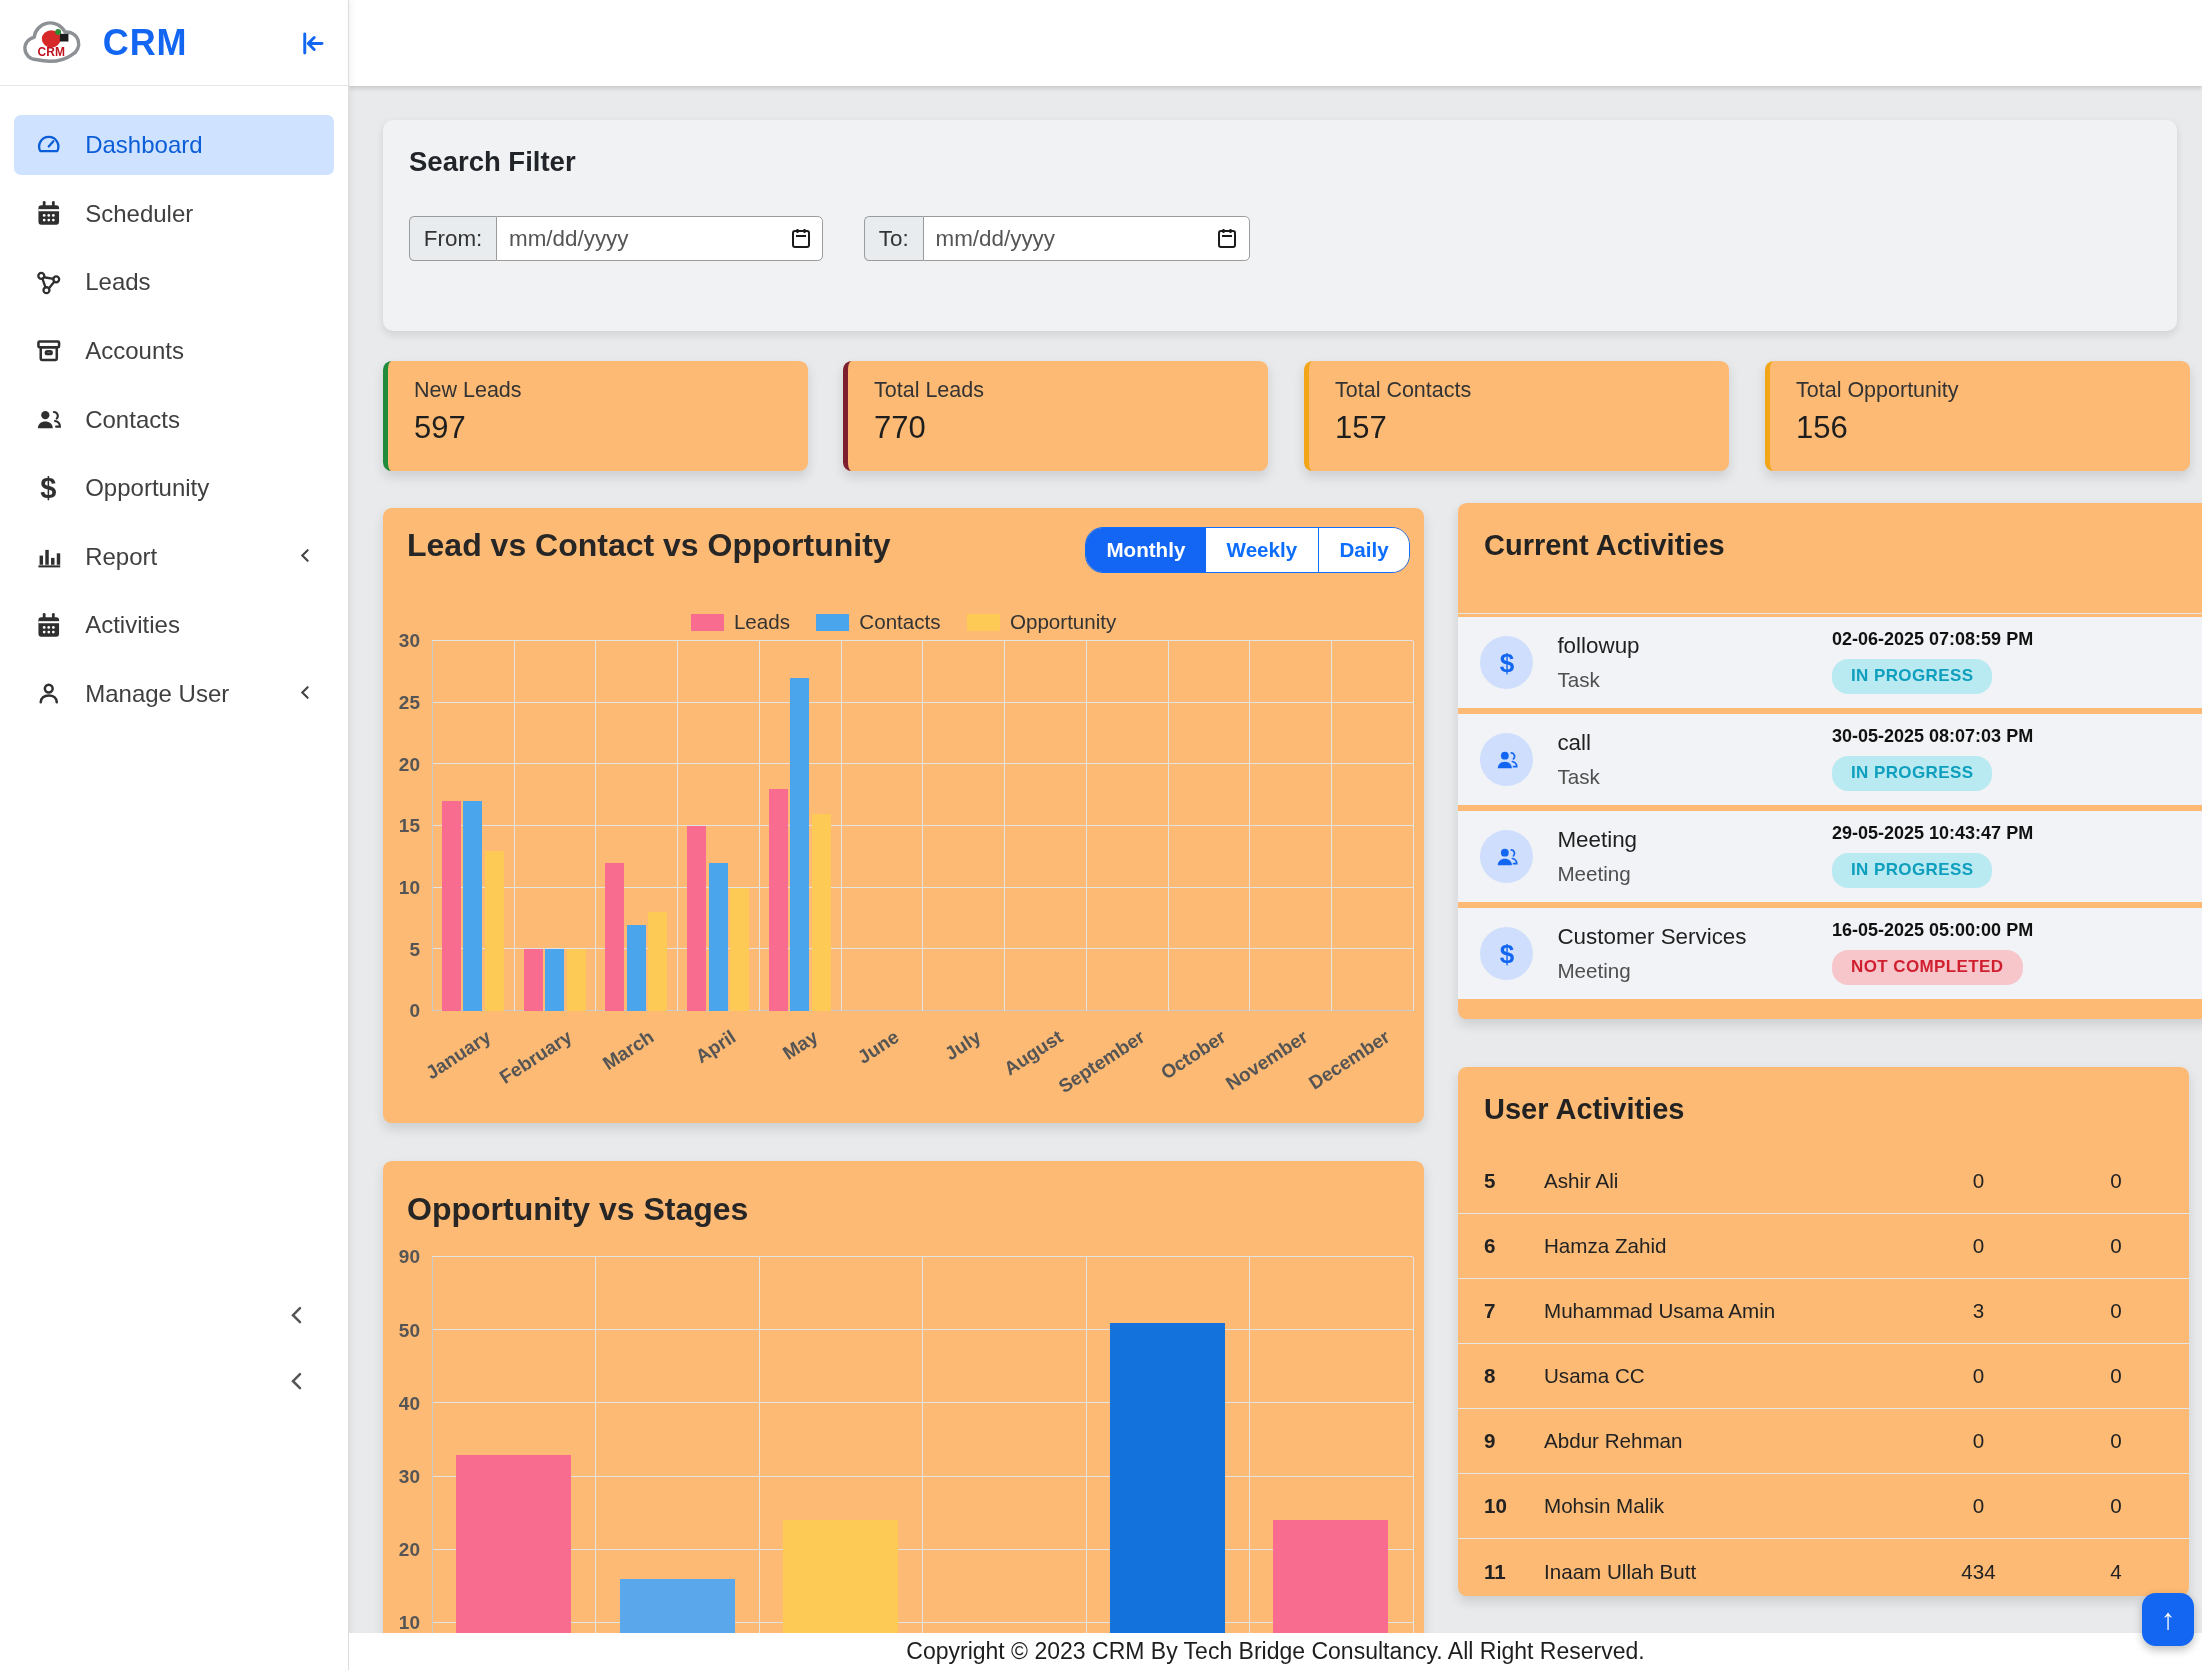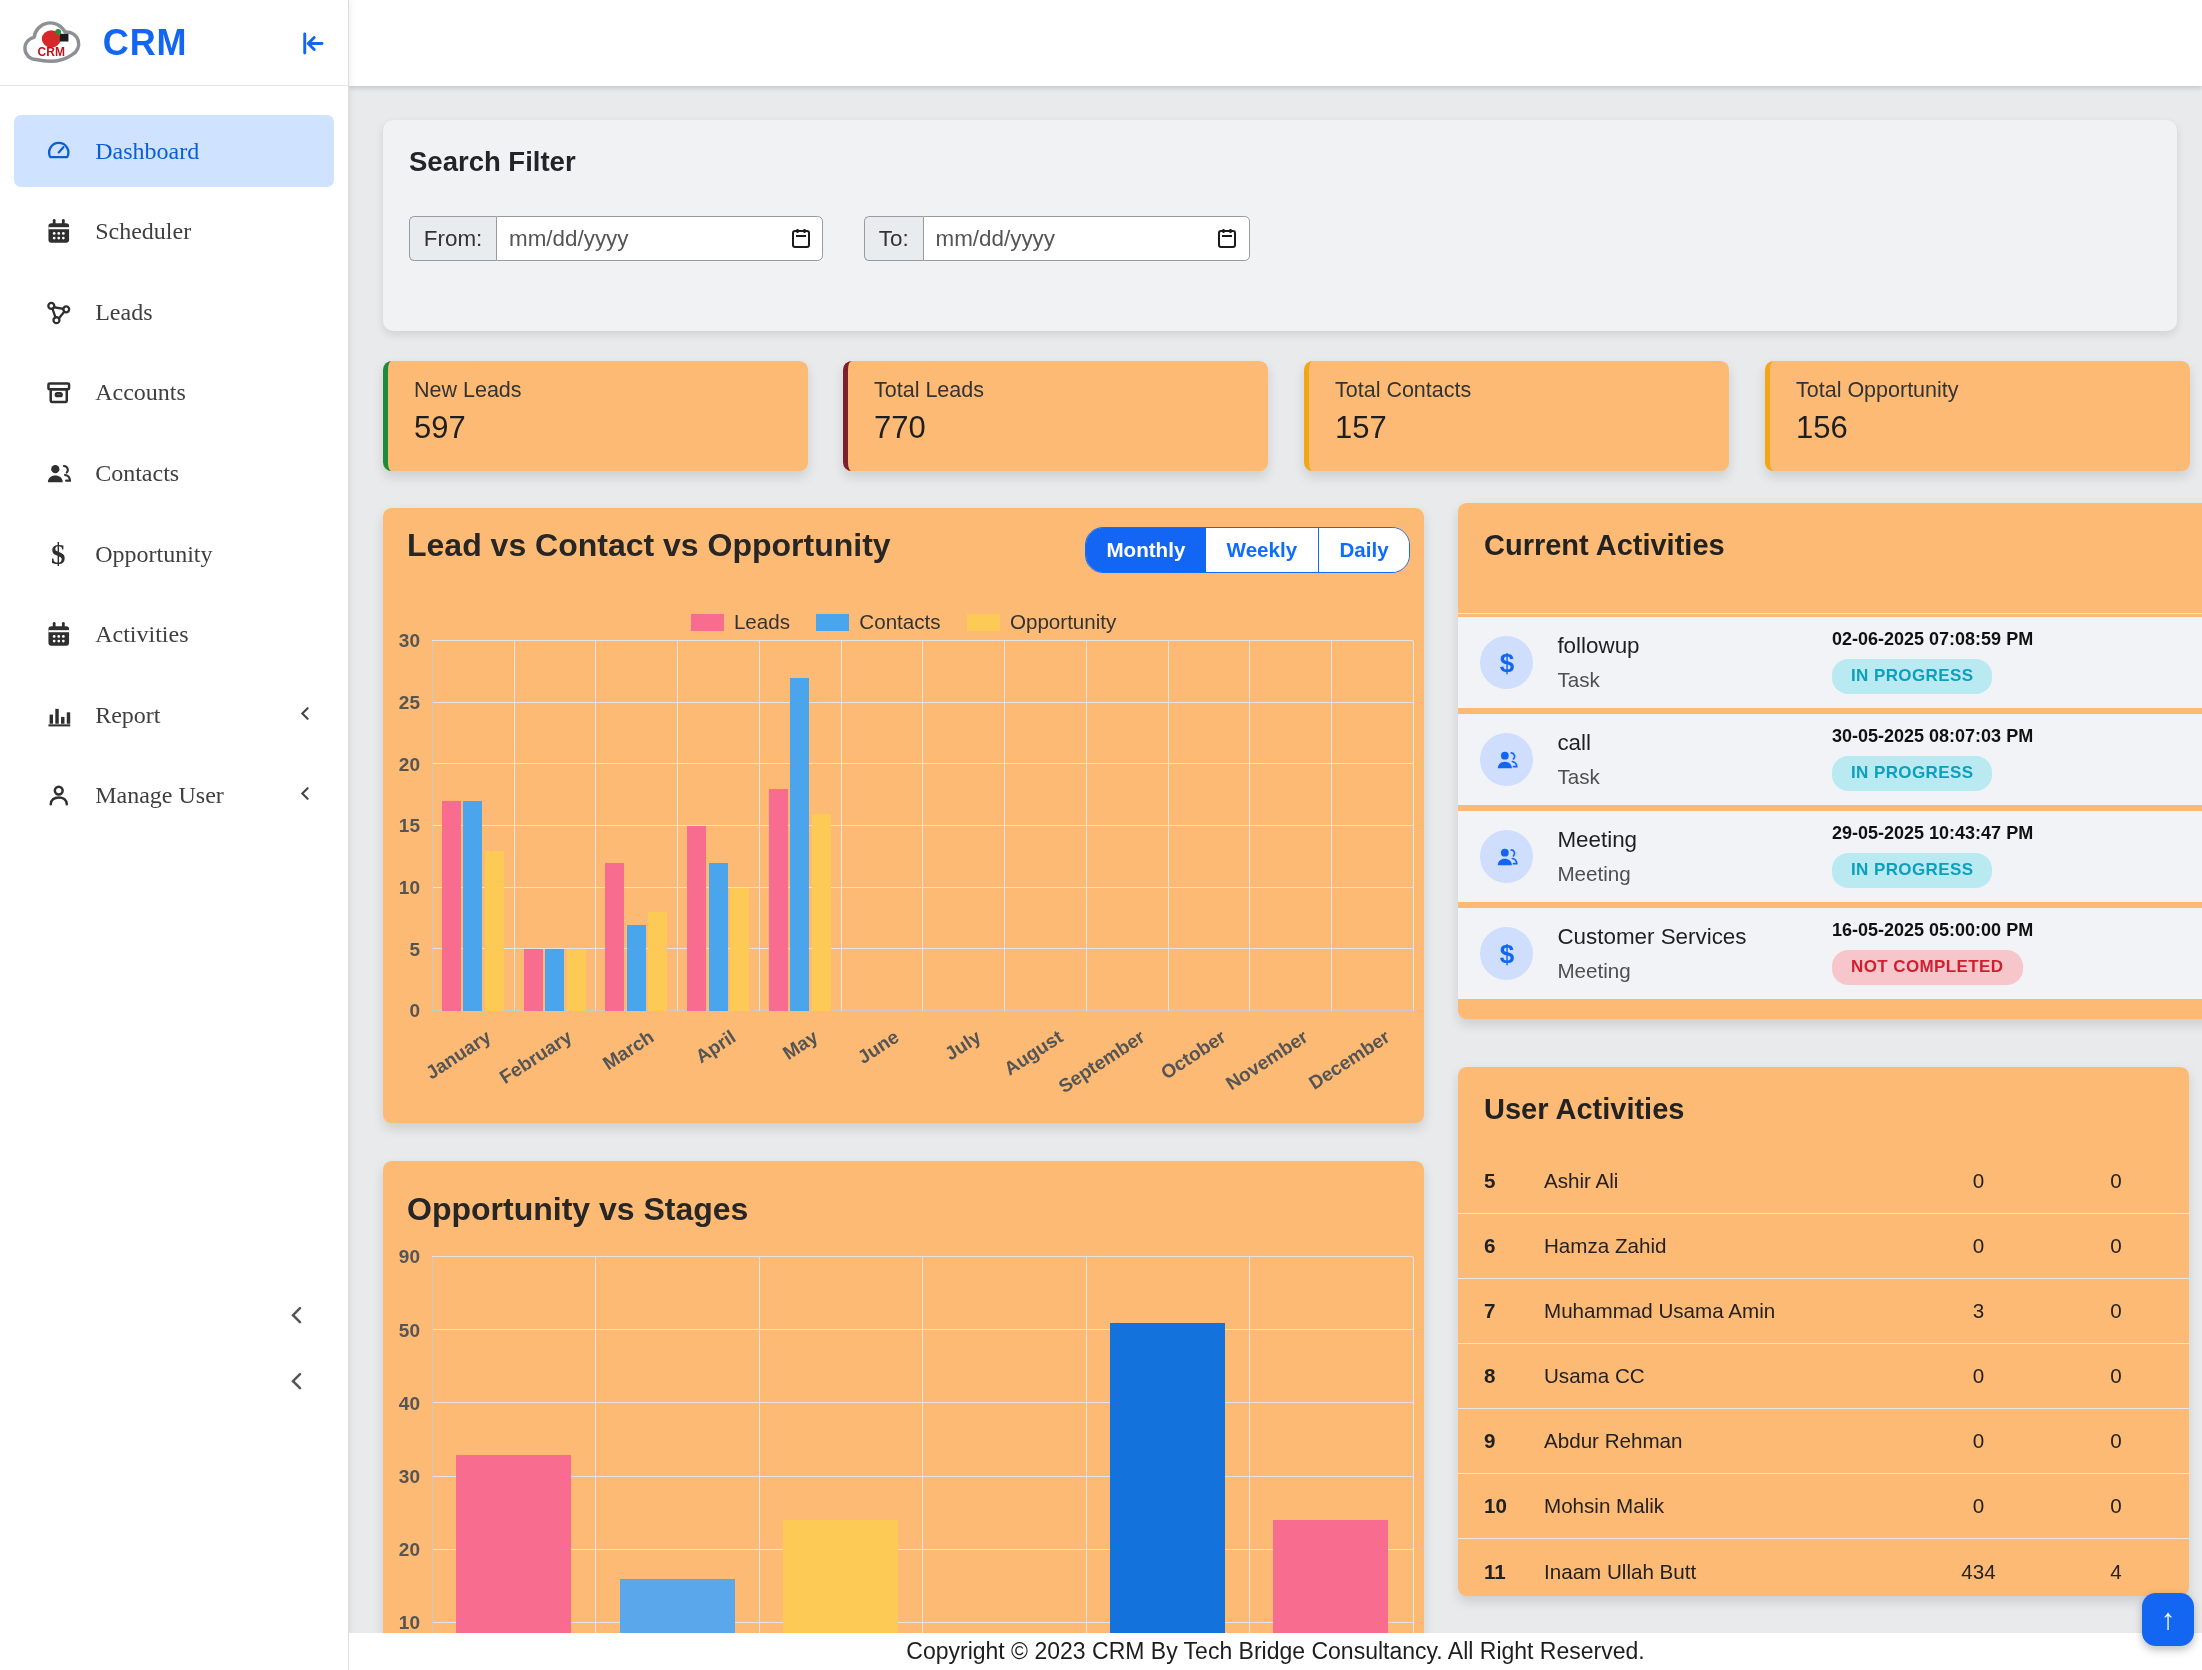--- a/index.html
+++ b/index.html
@@ -8,22 +8,22 @@
   #app { position:relative; width:2203px; height:1670px; overflow:hidden; }
 
   
   .sidebar { position:absolute; left:0; top:0; width:349px; height:1670px; background:#ffffff;
              border-right:0.9px solid #ddd; box-shadow:1.7px 0 5.2px rgba(0,0,0,.06); z-index:20; }
   .sb-header { height:86px; display:flex; align-items:center; padding:0 17px; border-bottom:0.9px solid #e6e6e6; position:relative; }
   .brand-text { font-size:36px; font-weight:700; color:#1266f1; margin-left:13.8px; letter-spacing:0.9px; }
   .collapse-btn { position:absolute; right:19px; top:26px; width:34px; height:34px; cursor:pointer;
                   display:flex; align-items:center; justify-content:center; }
   .nav { padding-top:20.6px; }
-  .nav-item { display:flex; align-items:center; height:72px; margin:8.6px 13.8px 0 13.8px; padding-left:30px;
-              border-radius:6.9px; cursor:pointer; color:#3f3f3f;font-family:Liberation Serif, serif; }
+  .nav-item { display:flex; align-items:center; height:60px; margin:8.6px 13.8px 0 13.8px; padding-left:20px;
+              border-radius:6.9px; cursor:pointer; color:#3f3f3f; }
   .nav-item .ni-icon { width:29px; height:29px; display:flex; align-items:center; justify-content:center; color:#2f2f2f; }
   .nav-item .ni-label { margin-left:22.4px; font-size:24px; font-weight:500; }
   .nav-item.active { background:#cfe2ff; color:#0b5ed7; }
   .nav-item.active .ni-icon { color:#0b5ed7; }
   .nav-item .chev { margin-left:auto; margin-right:20.6px; }
   .dollar-glyph { font-size:29px; font-weight:700; line-height:1; }
   .stray-chev { position:absolute; left:286px; width:22.4px; height:22.4px; cursor:pointer; }
 
   
   .topbar { position:absolute; left:349px; top:0; width:1853px; height:86px; background:#fff;
@@ -209,54 +209,54 @@
 
       <div class="nav-item">
         <span class="ni-icon">
             <span class="dollar-glyph">$</span>
           </span>
         <span class="ni-label">Opportunity</span>
       </div>
 
       <div class="nav-item">
         <span class="ni-icon">
+          <svg width="27.5" height="27.5" viewBox="0 0 24 24" fill="currentColor">
+            <rect x="4" y="11" width="3" height="8"></rect>
+              <rect x="9" y="6" width="3" height="13"></rect>
+            <rect x="14" y="13" width="3" height="6"></rect>
+              <rect x="19" y="9" width="3" height="10"></rect>
+            <rect x="3" y="19.5" width="19" height="1.8"></rect>
+          </svg>
+        </span>
+        <span class="ni-label">Report</span>
+        <span class="chev">
+          <svg width="17" height="17" viewBox="0 0 16 16" fill="none" stroke="#444" stroke-width="2" stroke-linecap="round">
+              <polyline points="10 3 5 8 10 13"></polyline>
+            </svg>
+        </span>
+      </div>
+
+      <div class="nav-item">
+        <span class="ni-icon">
           <svg width="27.5" height="27.5" viewBox="0 0 24 24">
             <rect x="3" y="4.5" width="18" height="17" rx="2.5" fill="currentColor"></rect>
             <line x1="8" y1="2" x2="8" y2="7" stroke="currentColor" stroke-width="2.4" stroke-linecap="round"></line>
             <line x1="16" y1="2" x2="16" y2="7" stroke="currentColor" stroke-width="2.4" stroke-linecap="round"></line>
             <rect x="3" y="8" width="18" height="1.8" fill="#fff"></rect>
             <g fill="#fff">
               <circle cx="8" cy="13.5" r="1.2"></circle>
                 <circle cx="12" cy="13.5" r="1.2"></circle>
                 <circle cx="16" cy="13.5" r="1.2"></circle>
               <circle cx="8" cy="17.5" r="1.2"></circle>
                 <circle cx="12" cy="17.5" r="1.2"></circle>
                 <circle cx="16" cy="17.5" r="1.2"></circle>
             </g>
           </svg>
         </span>
         <span class="ni-label">Activities</span>
-      </div>
-
-      <div class="nav-item">
-        <span class="ni-icon">
-          <svg width="27.5" height="27.5" viewBox="0 0 24 24" fill="currentColor">
-            <rect x="4" y="11" width="3" height="8"></rect>
-              <rect x="9" y="6" width="3" height="13"></rect>
-            <rect x="14" y="13" width="3" height="6"></rect>
-              <rect x="19" y="9" width="3" height="10"></rect>
-            <rect x="3" y="19.5" width="19" height="1.8"></rect>
-          </svg>
-        </span>
-        <span class="ni-label">Report</span>
-        <span class="chev">
-          <svg width="17" height="17" viewBox="0 0 16 16" fill="none" stroke="#444" stroke-width="2" stroke-linecap="round">
-              <polyline points="10 3 5 8 10 13"></polyline>
-            </svg>
-        </span>
       </div>
 
       <div class="nav-item">
         <span class="ni-icon">
           <svg width="27.5" height="27.5" viewBox="0 0 24 24" fill="none" stroke="currentColor" stroke-width="2.2" stroke-linecap="round">
             <circle cx="12" cy="7.5" r="3.4"></circle>
             <path d="M5 19.5c0-3.7 3-6 7-6s7 2.3 7 6"></path>
           </svg>
         </span>
         <span class="ni-label">Manage User</span>

